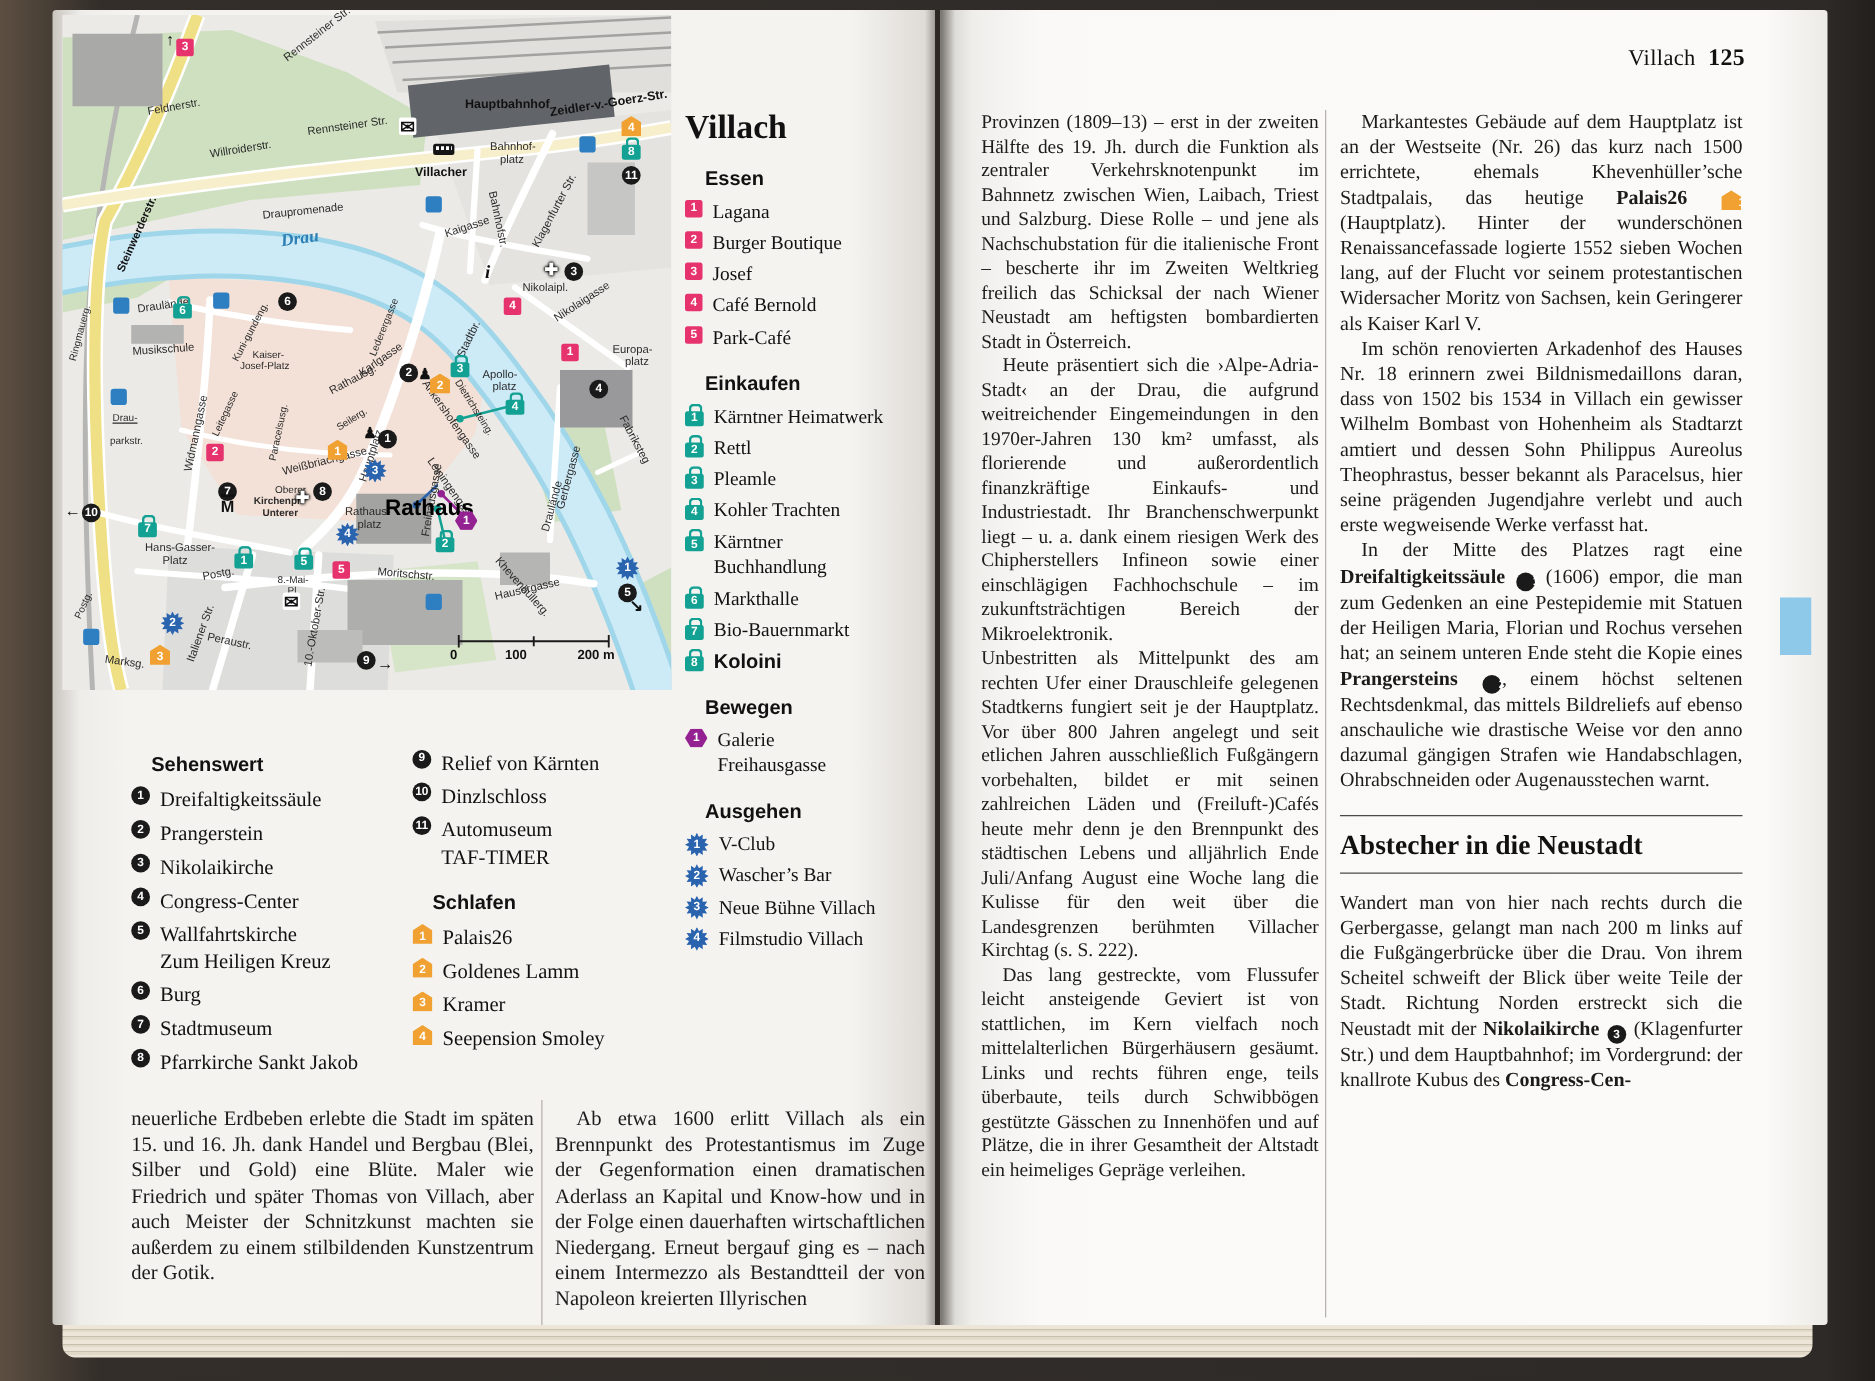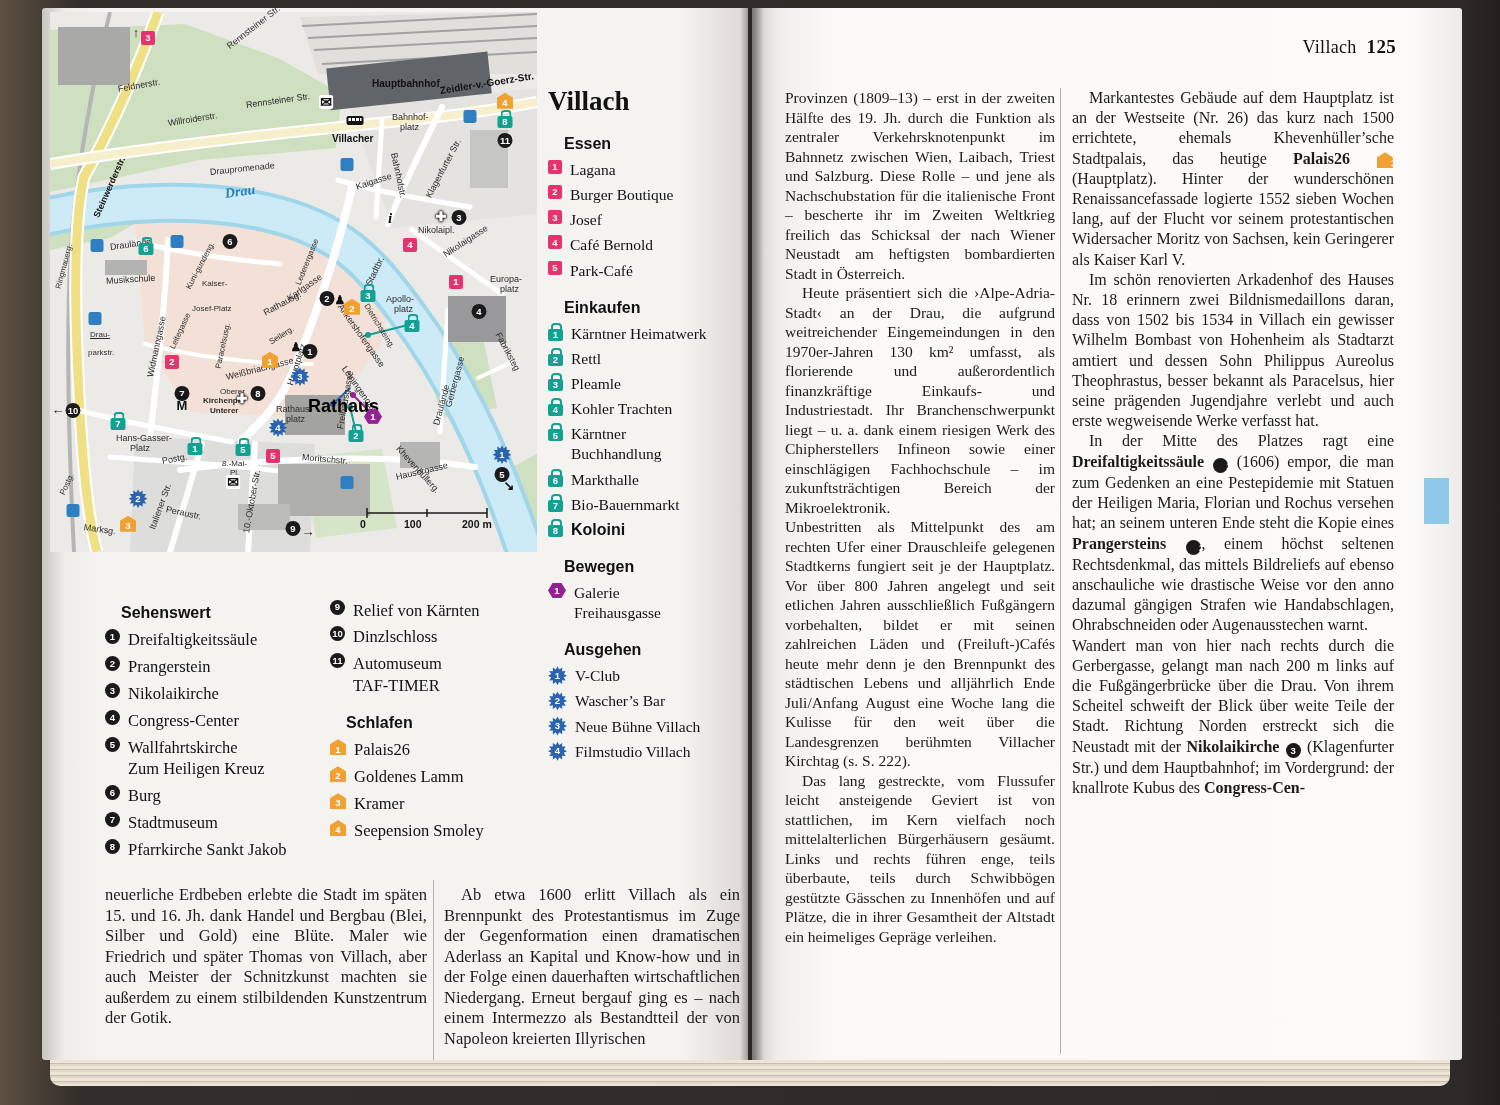--- a/index.html
+++ b/index.html
@@ -188,21 +188,21 @@
         <div class="slabel" style="left: 344px; top: 136px; transform: rotate(78deg);">Bahnhofstr.</div>
         <div class="slabel" style="left: 378px; top: 180px; transform: rotate(-62deg);">Klagenfurter Str.</div>
         <div class="slabel" style="left: 306px; top: 170px; transform: rotate(-18deg);">Kaigasse</div>
         <div class="slabel" style="left: 368px; top: 213px;">Nikolaipl.</div>
         <div class="slabel" style="left: 394px; top: 238px; transform: rotate(-33deg);">Nikolaigasse</div>
         <div class="slabel" style="left: 318px; top: 268px; transform: rotate(-64deg);">Stadtbr.</div>
         <div class="slabel" style="left: 440px; top: 262px;">Europa-</div>
         <div class="slabel" style="left: 450px; top: 272px;">platz</div>
         <div class="slabel" style="left: 56px; top: 264px; transform: rotate(-4deg);">Musikschule</div>
         <div class="slabel sm" style="left: 152px; top: 267px;">Kaiser-</div>
-        <div class="slabel sm" style="left: 142px; top: 276px; margin-top: 16px;">Josef-Platz</div>
+        <div class="slabel sm" style="left: 142px; top: 276px;">Josef-Platz</div>
         <div class="slabel sm" style="left: 8px; top: 272px; transform: rotate(-75deg);">Ringmauerg.</div>
         <div class="slabel sm" style="left: 138px; top: 272px; transform: rotate(-62deg);">Kuni-gundeng.</div>
         <div class="slabel sm" style="left: 248px; top: 268px; transform: rotate(-68deg);">Lederergasse</div>
         <div class="slabel" style="left: 100px; top: 360px; transform: rotate(-78deg);">Widmanngasse</div>
         <div class="slabel sm" style="left: 122px; top: 332px; transform: rotate(-65deg);">Leitegasse</div>
         <div class="slabel sm" style="left: 168px; top: 352px; transform: rotate(-78deg);">Paracelsusg.</div>
         <div class="slabel" style="left: 214px; top: 296px; transform: rotate(-28deg);">Rathausg.</div>
         <div class="slabel" style="left: 238px; top: 282px; transform: rotate(-35deg);">Karlgasse</div>
         <div class="slabel sm" style="left: 220px; top: 326px; transform: rotate(-32deg);">Seilerg.</div>
         <div class="slabel" style="left: 240px; top: 368px; transform: rotate(-72deg);">Hauptplatz</div>
@@ -476,19 +476,20 @@
       <p>Provinzen (1809–13) – erst in der zweiten Hälfte des 19. Jh. durch die Funktion als zentraler Verkehrsknotenpunkt im Bahnnetz zwischen Wien, Laibach, Triest und Salzburg. Diese Rolle – und jene als Nachschubstation für die italienische Front – bescherte ihr im Zweiten Weltkrieg freilich das Schicksal der nach Wiener Neustadt am heftigsten bombardierten Stadt in Österreich.</p>
       <p class="ind">Heute präsentiert sich die ›Alpe-Adria-Stadt‹ an der Drau, die aufgrund weitreichender Eingemeindungen in den 1970er-Jahren 130 km² umfasst, als florierende und außerordentlich finanzkräftige Einkaufs- und Industriestadt. Ihr Branchenschwerpunkt liegt – u. a. dank einem riesigen Werk des Chipherstellers Infineon sowie einer einschlägigen Fachhochschule – im zukunftsträchtigen Bereich der Mikroelektronik.</p>
       <p>Unbestritten als Mittelpunkt des am rechten Ufer einer Drauschleife gelegenen Stadtkerns fungiert seit je der Hauptplatz. Vor über 800 Jahren angelegt und seit etlichen Jahren ausschließlich Fußgängern vorbehalten, bildet er mit seinen zahlreichen Läden und (Freiluft-)Cafés heute mehr denn je den Brennpunkt des städtischen Lebens und alljährlich Ende Juli/Anfang August eine Woche lang die Kulisse für den weit über die Landesgrenzen berühmten Villacher Kirchtag (s. S. 222).</p>
       <p class="ind">Das lang gestreckte, vom Flussufer leicht ansteigende Geviert ist von stattlichen, im Kern vielfach noch mittelalterlichen Bürgerhäusern gesäumt. Links und rechts führen enge, teils überbaute, teils durch Schwibbögen gestützte Gässchen zu Innenhöfen und auf Plätze, die in ihrer Gesamtheit der Altstadt ein heimeliges Gepräge verleihen.</p>
     </div>
   <div class="vline" style="left:308px;top:80px;height:966px;"></div>
   <div class="tcol" id="rp-col2" style="left:320px;top:80px;width:322px;">
       <p class="ind">Markantestes Gebäude auf dem Hauptplatz ist an der Westseite (Nr. 26) das kurz nach 1500 errichtete, ehemals Khevenhüller’sche Stadtpalais, das heutige <b>Palais26</b> <span class="ic ic-sc inl">1</span> (Hauptplatz). Hinter der wunderschönen Renaissancefassade logierte 1552 sieben Wochen lang, auf der Flucht vor seinem protestantischen Widersacher Moritz von Sachsen, kein Geringerer als Kaiser Karl V.</p>
       <p class="ind">Im schön renovierten Arkadenhof des Hauses Nr. 18 erinnern zwei Bildnismedaillons daran, dass von 1502 bis 1534 in Villach ein gewisser Wilhelm Bombast von Hohenheim als Stadtarzt amtiert und dessen Sohn Philippus Aureolus Theophrastus, besser bekannt als Paracelsus, hier seine prägenden Jugendjahre verlebt und auch erste wegweisende Werke verfasst hat.</p>
       <p class="ind">In der Mitte des Platzes ragt eine <b>Dreifaltigkeitssäule</b> <span class="ic ic-se inl">1</span> (1606) empor, die man zum Gedenken an eine Pestepidemie mit Statuen der Heiligen Maria, Florian und Rochus versehen hat; an seinem unteren Ende steht die Kopie eines <b>Prangersteins</b> <span class="ic ic-se inl">2</span>, einem höchst seltenen Rechtsdenkmal, das mittels Bildreliefs auf ebenso anschauliche wie drastische Weise vor den anno dazumal gängigen Strafen wie Handabschlagen, Ohrabschneiden oder Augenausstechen warnt.</p>
+      <div class="schead">Abstecher in die Neustadt</div>
       <p>Wandert man von hier nach rechts durch die Gerbergasse, gelangt man nach 200 m links auf die Fußgängerbrücke über die Drau. Von ihrem Scheitel schweift der Blick über weite Teile der Stadt. Richtung Norden erstreckt sich die Neustadt mit der <b>Nikolaikirche</b> <span class="ic ic-se inl">3</span> (Klagenfurter Str.) und dem Hauptbahnhof; im Vordergrund: der knallrote Kubus des <b>Congress-Cen-</b></p>
     </div>
 </div>
 
 <div class="gutter"></div>
 <div class="page-stack"></div>
 <div class="bookmark"></div>
 
 </body></html>

